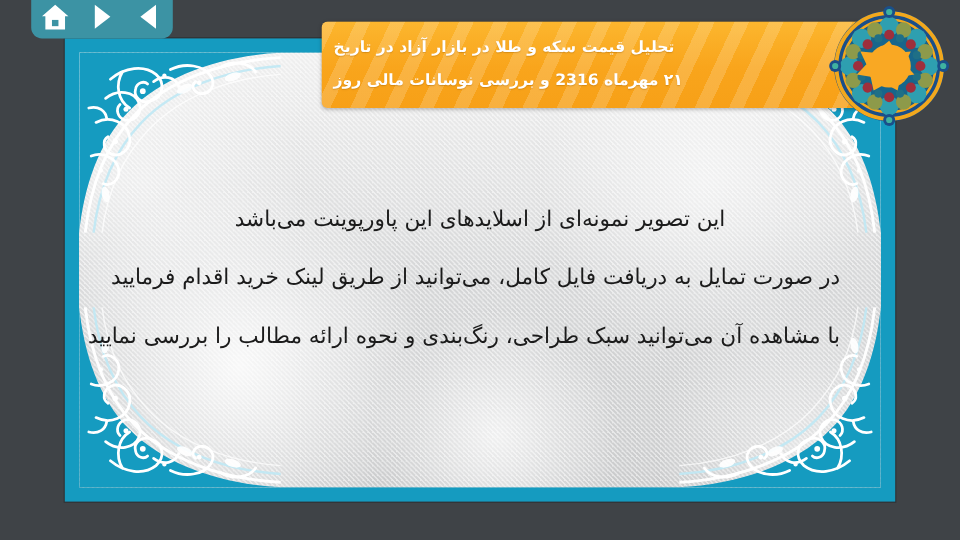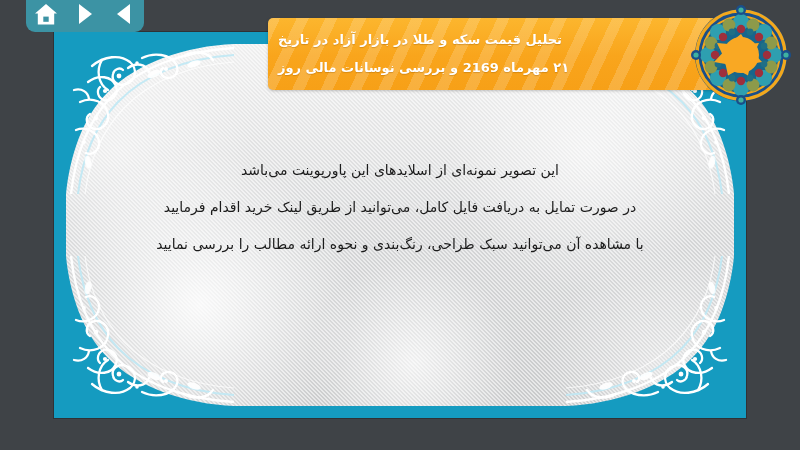--- a/index.html
+++ b/index.html
@@ -144,24 +144,25 @@
     right: 0;
     top: 108px;
     padding: 0 34px;
     box-sizing: border-box;
     direction: rtl;
     text-align: center;
     z-index: 10;
   }
   .body-line {
     color: #1b1b1b;
-    font-size: 14px;
+    font-size: 18px;
     line-height: 37px;
     white-space: nowrap;
     font-weight: normal;
+    margin-top: 12px;
   }
 </style>
 </head>
 <body>
 
 <div id="viewer">
 
   <div id="nav-toolbar">
     <div class="nav-btn">
       <span>
@@ -329,21 +330,21 @@
         <div class="body-line">این تصویر نمونه‌ای از اسلایدهای این پاورپوینت می‌باشد</div>
         <div class="body-line">در صورت تمایل به دریافت فایل کامل، می‌توانید از طریق لینک خرید اقدام فرمایید</div>
         <div class="body-line">با مشاهده آن می‌توانید سبک طراحی، رنگ‌بندی و نحوه ارائه مطالب را بررسی نمایید</div>
       </div>
 
     </div>
   </div>
 
   <div id="title-banner">
     <div class="title-line">تحلیل قیمت سکه و طلا در بازار آزاد در تاریخ</div>
-    <div class="title-line">۲۱ مهرماه 2169 و بررسی نوسانات مالی روز</div>
+    <div class="title-line">۲۱ مهرماه 2316 و بررسی نوسانات مالی روز</div>
   </div>
 
   <div id="medallion">
     <svg width="102" height="102" viewBox="0 0 102 102" aria-hidden="true">
       <circle cx="51" cy="51" r="46" fill="#1a4f8a"></circle>
       <circle cx="51" cy="51" r="44" fill="none" stroke="#f2a81d" stroke-width="3.2"></circle>
       <circle cx="51" cy="51" r="38.5" fill="none" stroke="#f2a81d" stroke-width="2.2"></circle>
       <circle cx="51" cy="51" r="37" fill="#17668c"></circle>
       <g>
         <g fill="#2e9fb0">

